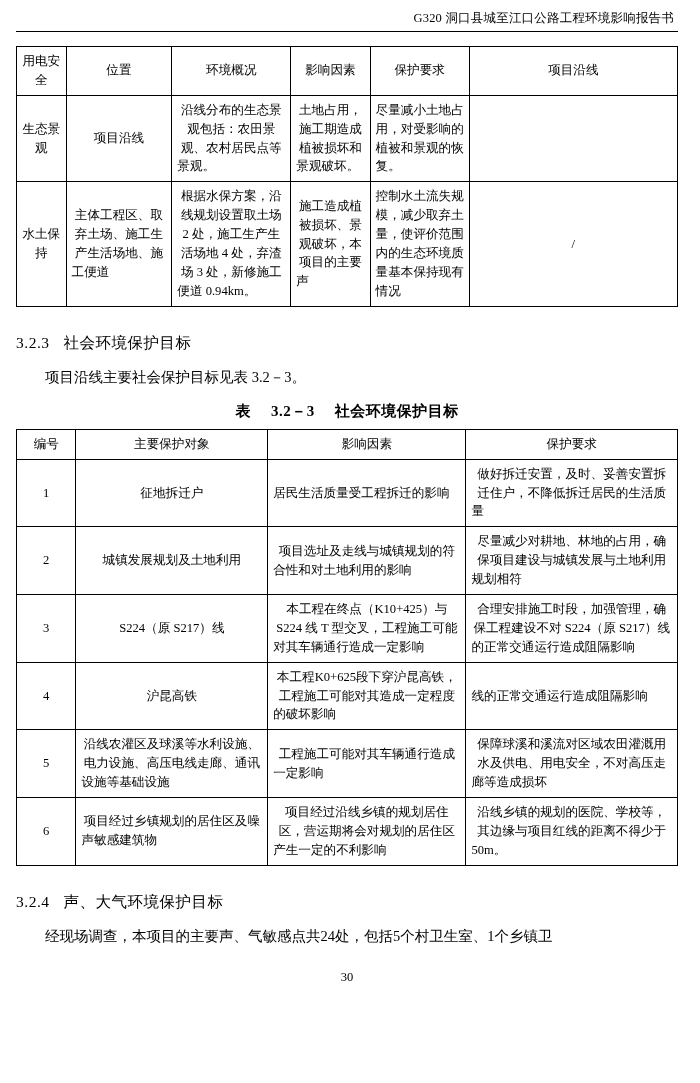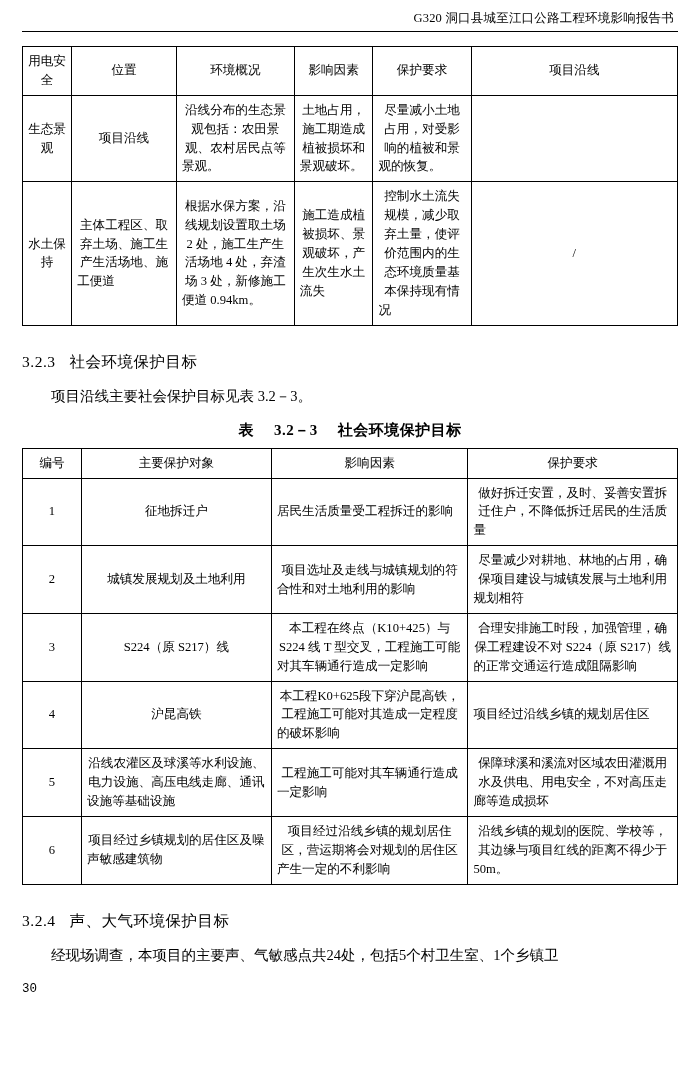--- a/index.html
+++ b/index.html
@@ -11,21 +11,21 @@
     width: 700px;
     min-height: 1083px;
     font-family: "Liberation Serif", "DejaVu Serif", serif;
     color: #000000;
     position: relative;
   }
   .page {
     width: 700px;
     min-height: 1083px;
     box-sizing: border-box;
-    padding: 10px 22px 0 22px;
+    padding: 10px 22px 0 16px;
     position: relative;
   }
   .header {
     text-align: right;
     font-size: 12.5px;
     padding-right: 4px;
     padding-bottom: 4px;
     letter-spacing: 0.2px;
   }
   .header-rule {
@@ -74,25 +74,24 @@
     text-align: center;
     font-size: 15px;
     font-weight: bold;
     margin: 12px 0 8px 0;
     letter-spacing: 0.5px;
   }
   .tbl-caption .cap-num {
     margin: 0 20px;
   }
   .pagenum {
-    text-align: left;
+    text-align: center;
     font-size: 12.5px;
-    margin-top: 14px;
+    margin-top: 21px;
     padding-bottom: 10px;
-    font-family: Liberation Mono, monospace;
   }
   .v-narrow {
     letter-spacing: 0px;
   }
 </style>
 </head>
 <body>
 
 <div class="page">
 
@@ -124,21 +123,21 @@
         <td>项目沿线</td>
         <td class="just">沿线分布的生态景观包括：农田景观、农村居民点等景观。</td>
         <td class="just">土地占用，施工期造成植被损坏和景观破坏。</td>
         <td class="just">尽量减小土地占用，对受影响的植被和景观的恢复。</td>
         <td></td>
       </tr>
       <tr>
         <td class="v-narrow">水土保持</td>
         <td class="just">主体工程区、取弃土场、施工生产生活场地、施工便道</td>
         <td class="just">根据水保方案，沿线规划设置取土场 2 处，施工生产生活场地 4 处，弃渣场 3 处，新修施工便道 0.94km。</td>
-        <td class="just">施工造成植被损坏、景观破坏，产生次生水土流失</td>
+        <td class="just">施工造成植被损坏、景观破坏，本项目的主要声</td>
         <td class="just">控制水土流失规模，减少取弃土量，使评价范围内的生态环境质量基本保持现有情况</td>
         <td>/</td>
       </tr>
     </tbody>
   </table>
 
   <div class="section-h">
     <span class="num">3.2.3</span><span>社会环境保护目标</span>
   </div>
   <p class="para">项目沿线主要社会保护目标见表 3.2－3。</p>
@@ -178,21 +177,21 @@
       <tr>
         <td>3</td>
         <td>S224（原 S217）线</td>
         <td class="just">本工程在终点（K10+425）与 S224 线 T 型交叉，工程施工可能对其车辆通行造成一定影响</td>
         <td class="just">合理安排施工时段，加强管理，确保工程建设不对 S224（原 S217）线的正常交通运行造成阻隔影响</td>
       </tr>
       <tr>
         <td>4</td>
         <td>沪昆高铁</td>
         <td class="just">本工程K0+625段下穿沪昆高铁，工程施工可能对其造成一定程度的破坏影响</td>
-        <td class="just">项目经过沿线乡镇的规划居住区</td>
+        <td class="just">线的正常交通运行造成阻隔影响</td>
       </tr>
       <tr>
         <td>5</td>
         <td class="just">沿线农灌区及球溪等水利设施、电力设施、高压电线走廊、通讯设施等基础设施</td>
         <td class="just">工程施工可能对其车辆通行造成一定影响</td>
         <td class="just">保障球溪和溪流对区域农田灌溉用水及供电、用电安全，不对高压走廊等造成损坏</td>
       </tr>
       <tr>
         <td>6</td>
         <td class="just">项目经过乡镇规划的居住区及噪声敏感建筑物</td>

